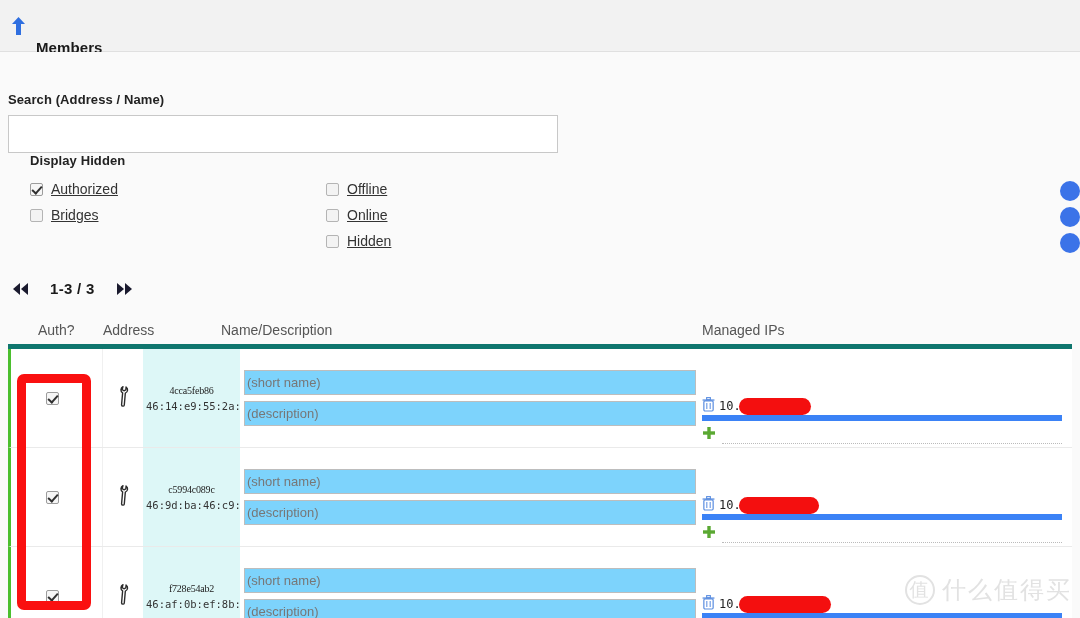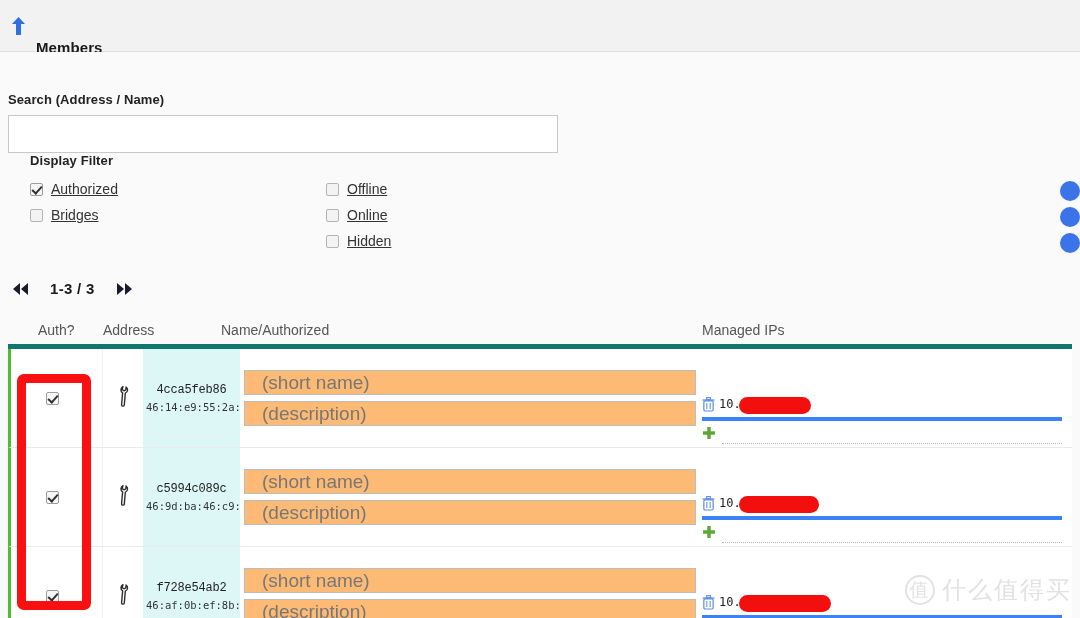--- a/index.html
+++ b/index.html
@@ -172,22 +172,22 @@
   .c-addr {
     width: 97px;
     background: #ddf7f7;
     display: flex;
     flex-direction: column;
     align-items: center;
     justify-content: center;
     overflow: hidden;
   }
   .addr-id {
-    font-family: Liberation Mono, monospace;
-    font-size: 12px;
+    font-family: Liberation Serif, serif;
+    font-size: 10px;
     color: #222;
     letter-spacing: -.2px;
     white-space: nowrap;
   }
   .addr-mac {
     font-family: "DejaVu Sans Mono", monospace;
     font-size: 10.5px;
     color: #333;
     white-space: nowrap;
     margin-top: 4px;
@@ -199,41 +199,42 @@
     flex: 1;
     display: flex;
     flex-direction: column;
     justify-content: center;
     padding: 0 6px 0 4px;
     gap: 6px;
   }
   .txt-input {
     height: 25px;
     border: 1px solid #bdbdbd;
-    background: #fdba74;
-    font-size: 19px;
-    padding: 0 17px;
+    background: #7dd3fc;
+    font-size: 13px;
+    padding: 0 2px;
     color: #333;
     font-family: "Liberation Sans", sans-serif;
     outline: none;
   }
   .txt-input::placeholder { color: #777; }
 
   .c-ips {
     width: 370px;
     display: flex;
     flex-direction: column;
     justify-content: center;
     padding-right: 10px;
     gap: 2px;
   }
   .ip-line {
     display: flex;
+    align-items: center;
     height: 24px;
-    border-bottom: 4px solid #3b82f6;
+    border-bottom: 6px solid #3b82f6;
     margin-top: 48px;
   }
   .ip-add-line {
     display: flex;
     align-items: center;
     height: 24px;
   }
   .ip-text {
     font-family: "DejaVu Sans Mono", monospace;
     font-size: 12px;
@@ -322,21 +323,21 @@
 <div class="panel">
 
   <div class="top-region">
 
     <div class="search-col">
       <div class="field-label">Search (Address / Name)</div>
       <input class="search-input" type="text" placeholder="" style="">
     </div>
 
     <div class="filter-col">
-      <div class="field-label">Display Filter</div>
+      <div class="field-label">Display Hidden</div>
       <div class="filter-grid">
 
         <div class="filter-colA">
           <div class="filter-row">
             <span class="cb checked"></span>
             <span class="filter-label">Authorized</span>
           </div>
           <div class="filter-row">
             <span class="cb empty"></span>
             <span class="filter-label">Bridges</span>
@@ -382,21 +383,21 @@
         <polygon points="10,1 10,13 17,7" fill="#1a1a2e"></polygon>
       </svg>
     </span>
   </div>
 
   <div class="tbl">
 
     <div class="thead">
       <div class="th-auth">Auth?</div>
       <div class="th-addr">Address</div>
-      <div class="th-name">Name/Authorized</div>
+      <div class="th-name">Name/Description</div>
       <div class="th-ips">Managed IPs</div>
     </div>
 
     <div class="trow">
       <div class="c-auth">
         <span class="cb checked"></span>
       </div>
       <div class="c-wrench">
         <span>
           <svg width="22" height="22" viewBox="0 0 24 24">

